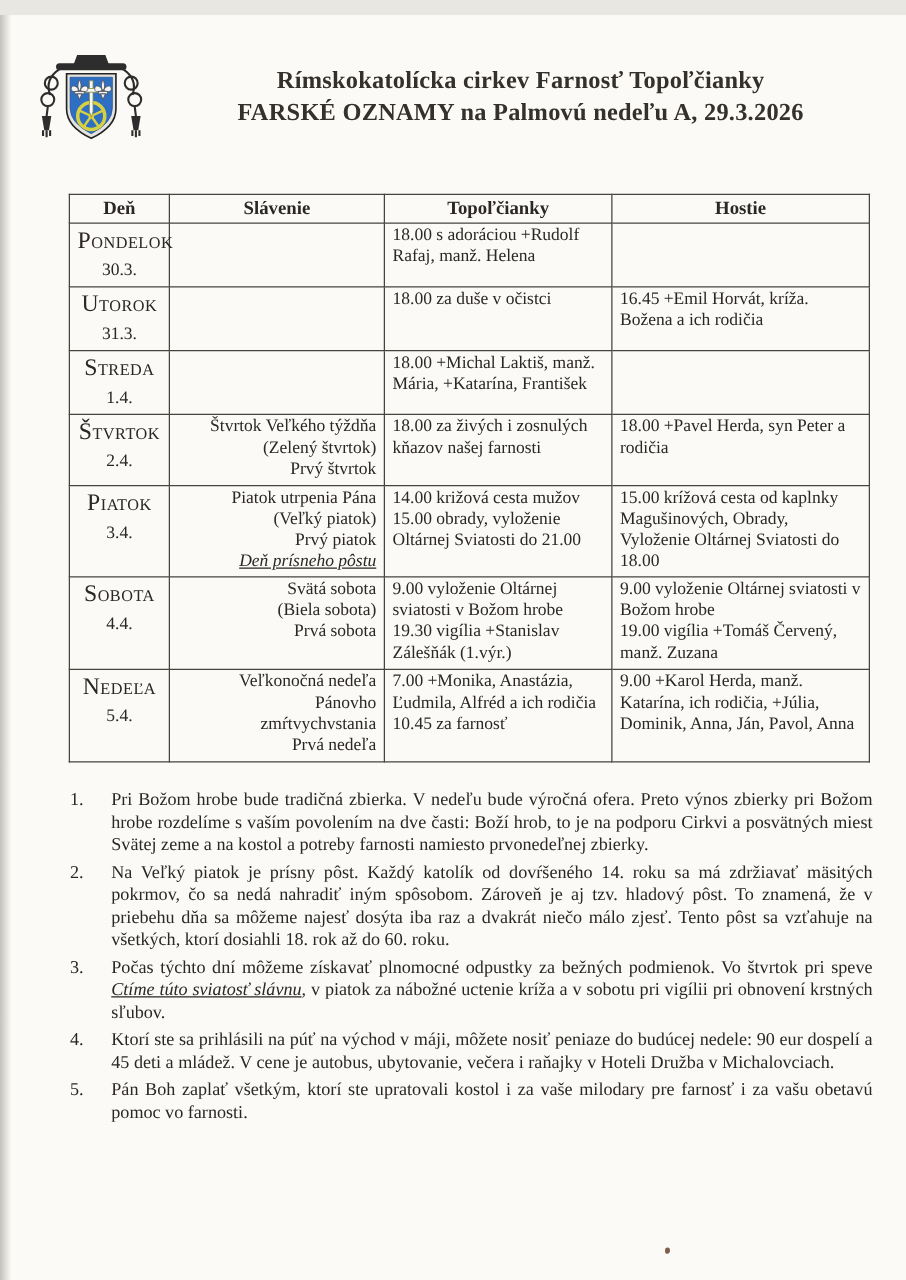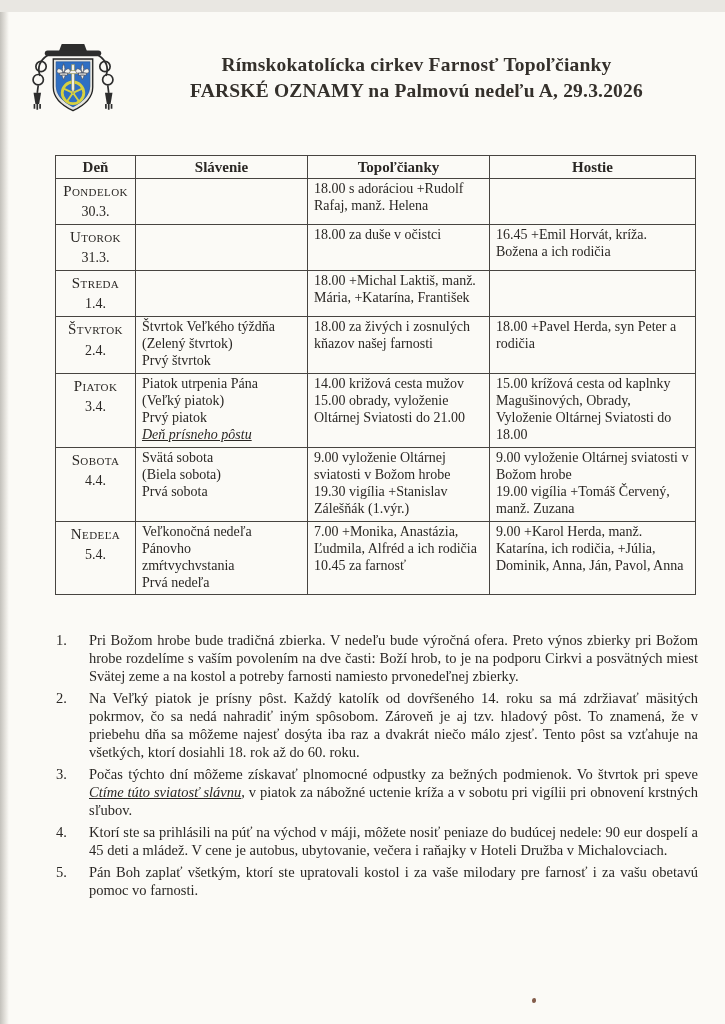--- a/index.html
+++ b/index.html
@@ -21,23 +21,23 @@
   .titles{position:absolute;left:118px;right:10px;top:40px;text-align:center;
     font-weight:bold;font-size:19.5px;line-height:1.32;color:#34302b;letter-spacing:.2px;}
 
   
   table.schedule{position:absolute;left:55px;top:143px;width:640px;border-collapse:collapse;table-layout:fixed;font-size:14px;padding-left:27px;}
   .schedule col.c-day{width:80px;} .schedule col.c-slav{width:172px;}
   .schedule col.c-top{width:182px;} .schedule col.c-host{width:206px;}
   .schedule th,.schedule td{border:1.4px solid var(--table-border,#474440);vertical-align:top;padding:2px 6px 3px 6px;line-height:1.21;}
   .schedule th{font-size:15px;font-weight:bold;text-align:center;padding:2px 2px;}
   .day-cell{text-align:center;}
-  .day-name{font-variant:small-caps;font-size:15px;letter-spacing:.4px;margin-top:1px;}
+  .day-name{font-variant:small-caps;font-size:19px;letter-spacing:.4px;margin-top:1px;}
   .day-date{margin-top:4px;}
-  .slavenie-cell{text-align:left;}
+  .slavenie-cell{text-align:right;}
   .entry{margin:0;}
   .b{font-weight:normal;}
   .i{font-style:italic;text-decoration:underline;}
 
   
   .announcements{position:absolute;left:53px;top:620px;width:645px;font-size:14.5px;line-height:1.24;}
   .ann-item{display:flex;margin-bottom:4px;}
   .ann-num{flex:0 0 33px;text-align:left;padding-left:3px;}
   .ann-text{flex:1;text-align:justify;}
 

